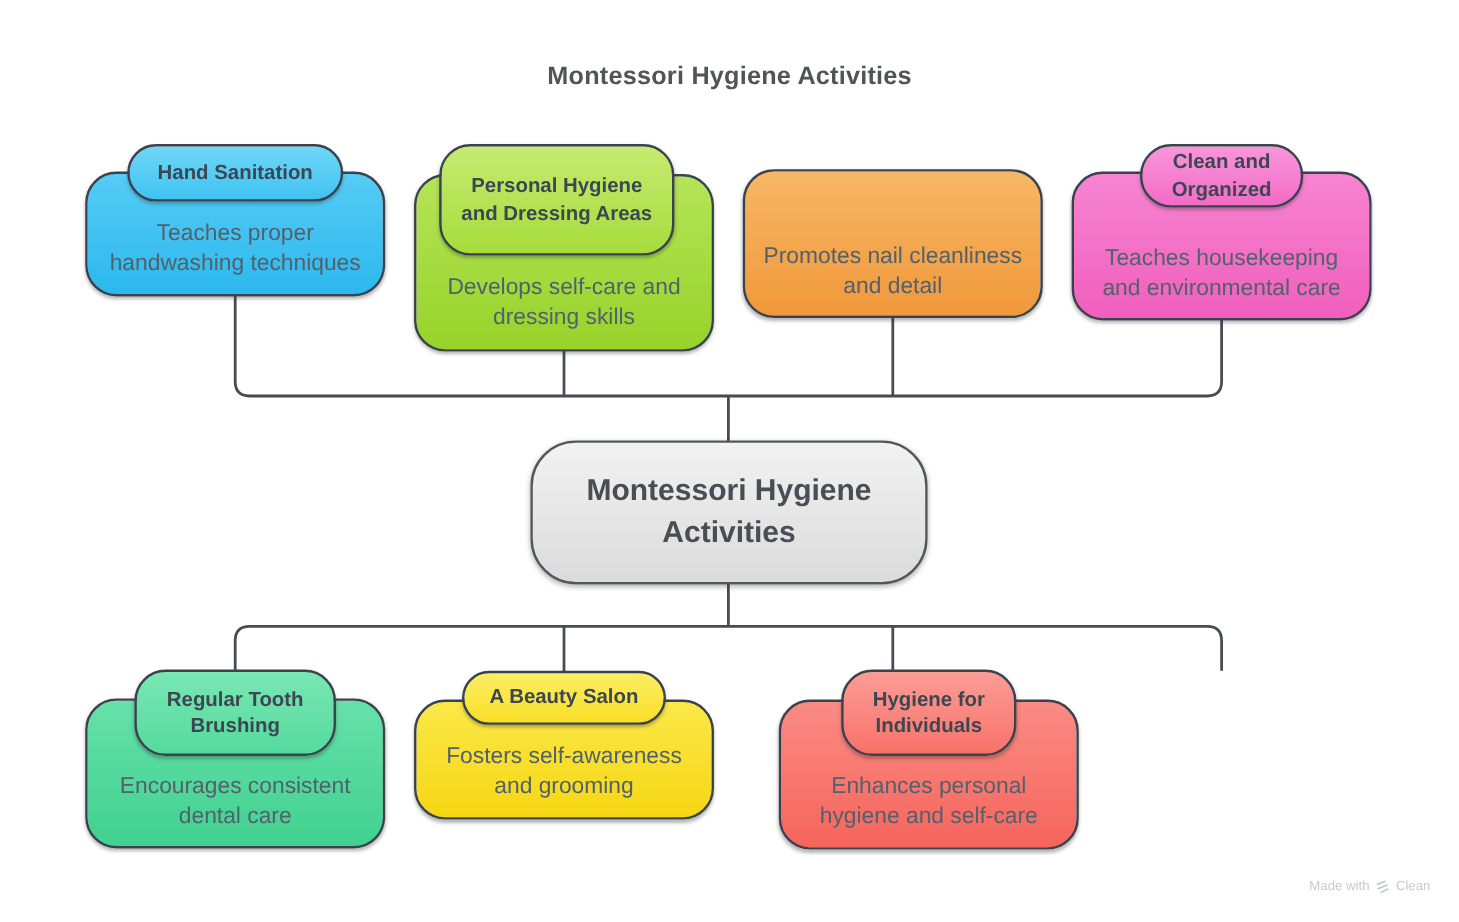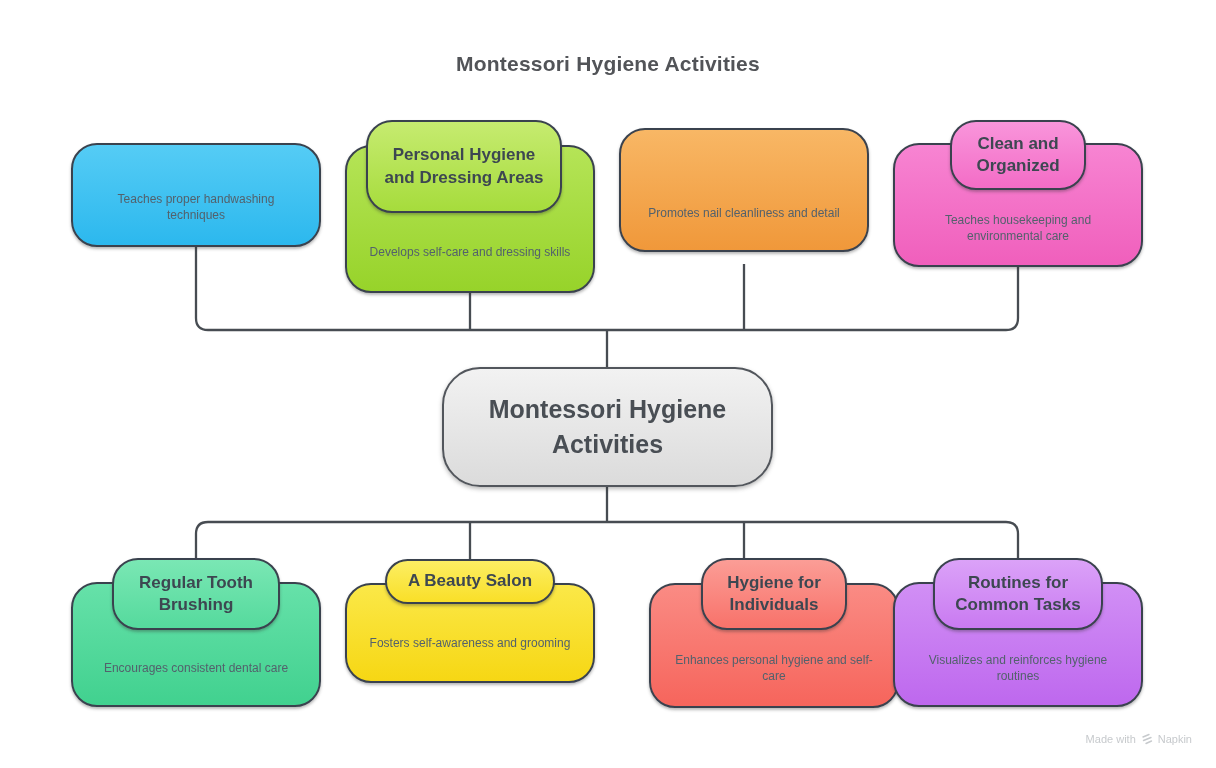--- a/index.html
+++ b/index.html
@@ -58,21 +58,21 @@
     position: absolute;
     left: 0;
     width: 100%;
     z-index: 1;
     border: 2px solid #3A424E;
     border-radius: 26px;
     display: flex;
     align-items: center;
     justify-content: center;
     text-align: center;
-    font-size: 12px;
+    font-size: 19px;
     line-height: 1.3;
     color: #53616C;
     box-sizing: border-box;
     padding-left: 14px;
     padding-right: 14px;
     box-shadow: 0 2px 3px rgba(50,50,50,0.35);
   }
   .center-node {
     position: absolute;
     left: 442px;
@@ -140,42 +140,45 @@
       <path d="M744 264 L744 330"></path>
       <path d="M607 330 L607 368"></path>
       <path d="M607 486 L607 522"></path>
       <path d="M196 559 L196 534 Q196 522 208 522 L1006 522 Q1018 522 1018 534 L1018 559"></path>
       <path d="M470 522 L470 560"></path>
       <path d="M744 522 L744 560"></path>
     </g>
   </svg>
 
   <div class="node c-blue" style="left:71px; top:120px; width:250px;">
+    <div class="pill" style="width:180px; height:48px;">
+      <span>Hand Sanitation</span>
+    </div>
     <div class="node-body" style="top:23px; height:104px; padding-top:25px;">
       <span>Teaches proper handwashing techniques</span>
     </div>
   </div>
 
   <div class="node c-green" style="left:345px; top:120px; width:250px;">
     <div class="pill" style="width:196px; height:93px;margin-left:21px;">
       <span>Personal Hygiene and Dressing Areas</span>
     </div>
     <div class="node-body" style="top:25px; height:148px; padding-top:68px;">
       <span>Develops self-care and dressing skills</span>
     </div>
   </div>
 
   <div class="node c-orange" style="left:619px; top:120px; width:250px;">
-    <div class="node-body" style="top:8px; height:124px; padding-top:47px;">
+    <div class="node-body" style="top:21px; height:124px; padding-top:47px;">
       <span>Promotes nail cleanliness and detail</span>
     </div>
   </div>
 
   <div class="node c-pink" style="left:893px; top:120px; width:250px;">
-    <div class="pill" style="width:136px; height:70px;">
+    <div class="pill" style="width:136px; height:53px;">
       <span>Clean and Organized</span>
     </div>
     <div class="node-body" style="top:23px; height:124px; padding-top:47px;">
       <span>Teaches housekeeping and environmental care</span>
     </div>
   </div>
 
   <div class="center-node">
     <span>Montessori Hygiene Activities</span>
   </div>
@@ -200,34 +203,26 @@
 
   <div class="node c-red" style="left:649px; top:558px; width:250px;">
     <div class="pill" style="width:146px; height:72px;">
       <span>Hygiene for Individuals</span>
     </div>
     <div class="node-body" style="top:25px; height:125px; padding-top:47px;justify-content:center;">
       <span>Enhances personal hygiene and self-care</span>
     </div>
   </div>
 
-  <div class="node c-purple" style="left:893px; top:558px; width:250px;">
-    <div class="pill" style="width:170px; height:72px;">
-      <span>Routines for Common Tasks</span>
-    </div>
-    <div class="node-body" style="top:24px; height:125px; padding-top:48px;">
-      <span>Visualizes and reinforces hygiene routines</span>
-    </div>
-  </div>
 
   <a class="watermark">
     <span>Made with</span>
     <svg width="12" height="12" viewBox="0 0 12 12">
       <g stroke="#C7CACD" stroke-width="1.4" fill="none" stroke-linecap="round">
         <path d="M2 4 L8 1.5"></path>
         <path d="M2.5 7.5 L10 4.5"></path>
         <path d="M5 10.5 L10.5 8"></path>
       </g>
     </svg>
-    <span>Napkin</span>
+    <span>Clean</span>
   </a>
 
 </div>
 
 </body></html>

